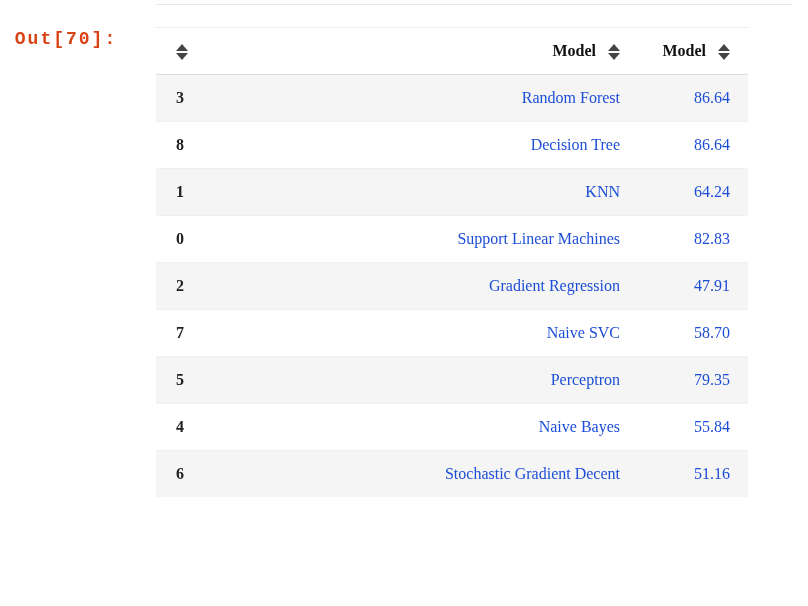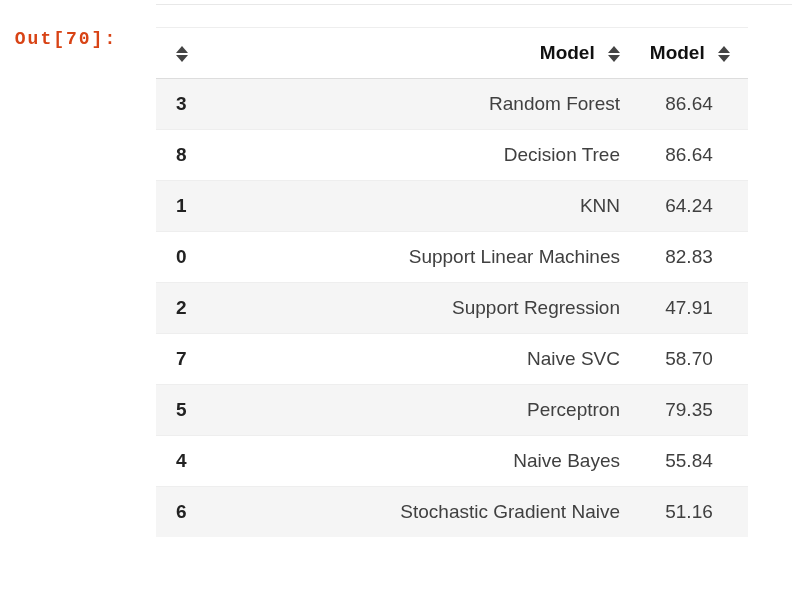--- a/index.html
+++ b/index.html
@@ -35,22 +35,23 @@
       font-weight: 700;
       padding-top: 2px;
     }
     .output-area {
       flex: 1;
       padding-right: 60px;
     }
     table.dataframe {
       border-collapse: collapse;
       width: 100%;
-      font-size: 19px;
+      font-size: 16px;
       color: #111;
+      font-family: Liberation Serif, serif;
     }
     table.dataframe thead th {
       text-align: right;
       font-weight: 700;
       padding: 14px 18px 14px 10px;
       background: #ffffff;
       border-top: 1px solid #eeeeee;
       border-bottom: 1px solid #dddddd;
       vertical-align: middle;
       white-space: nowrap;
@@ -64,29 +65,28 @@
       font-weight: 700;
       padding: 14px 10px 14px 20px;
       border-bottom: 1px solid #eeeeee;
       width: 50px;
       color: #222;
     }
     table.dataframe tbody td {
       text-align: right;
       padding: 14px 18px 14px 10px;
       border-bottom: 1px solid #eeeeee;
-      color: #404040;
+      color: #1d4ed8;
       margin-top: 16px;
     }
     table.dataframe tbody td.model-col {
       width: auto;
     }
     table.dataframe tbody td.score-col {
       width: 110px;
-      text-align: center;
     }
     table.dataframe tbody tr:nth-child(odd) {
       background: #f5f5f5;
     }
     table.dataframe tbody tr:nth-child(even) {
       background: #ffffff;
     }
     table.dataframe tbody tr:last-child th,
     table.dataframe tbody tr:last-child td {
       border-bottom: none;
@@ -170,39 +170,39 @@
             <td class="model-col">KNN</td>
             <td class="score-col">64.24</td>
           </tr>
           <tr>
             <th>0</th>
             <td class="model-col">Support Linear Machines</td>
             <td class="score-col">82.83</td>
           </tr>
           <tr>
             <th>2</th>
-            <td class="model-col">Support Regression</td>
+            <td class="model-col">Gradient Regression</td>
             <td class="score-col">47.91</td>
           </tr>
           <tr>
             <th>7</th>
             <td class="model-col">Naive SVC</td>
             <td class="score-col">58.70</td>
           </tr>
           <tr>
             <th>5</th>
             <td class="model-col">Perceptron</td>
             <td class="score-col">79.35</td>
           </tr>
           <tr>
             <th>4</th>
             <td class="model-col">Naive Bayes</td>
             <td class="score-col">55.84</td>
           </tr>
           <tr>
             <th>6</th>
-            <td class="model-col">Stochastic Gradient Naive</td>
+            <td class="model-col">Stochastic Gradient Decent</td>
             <td class="score-col">51.16</td>
           </tr>
         </tbody>
     </table>
   </div>
 </div>
 
 </body></html>

